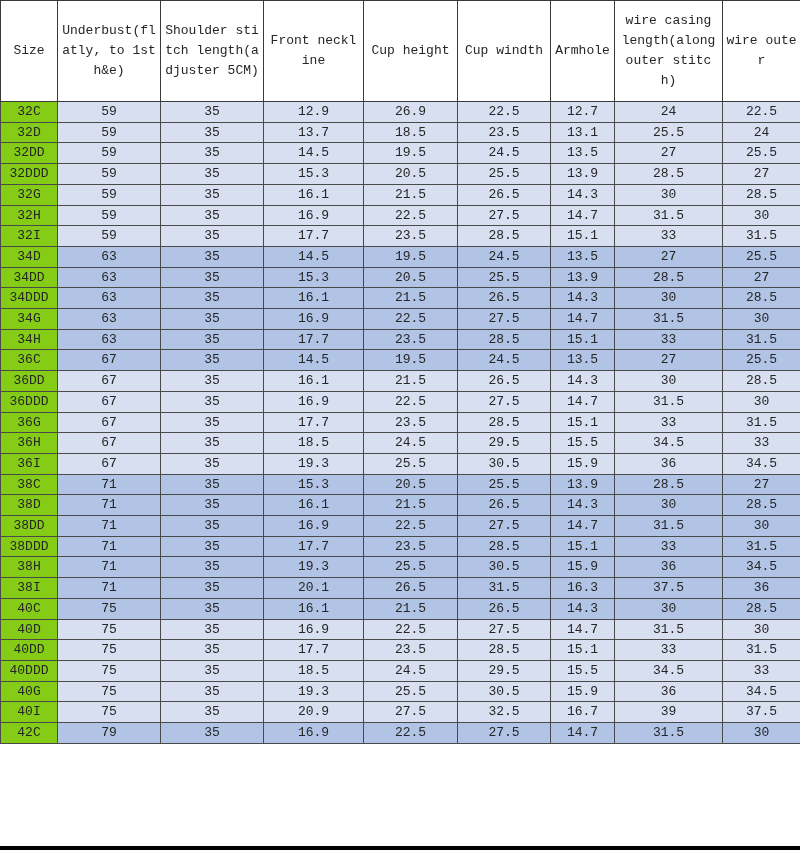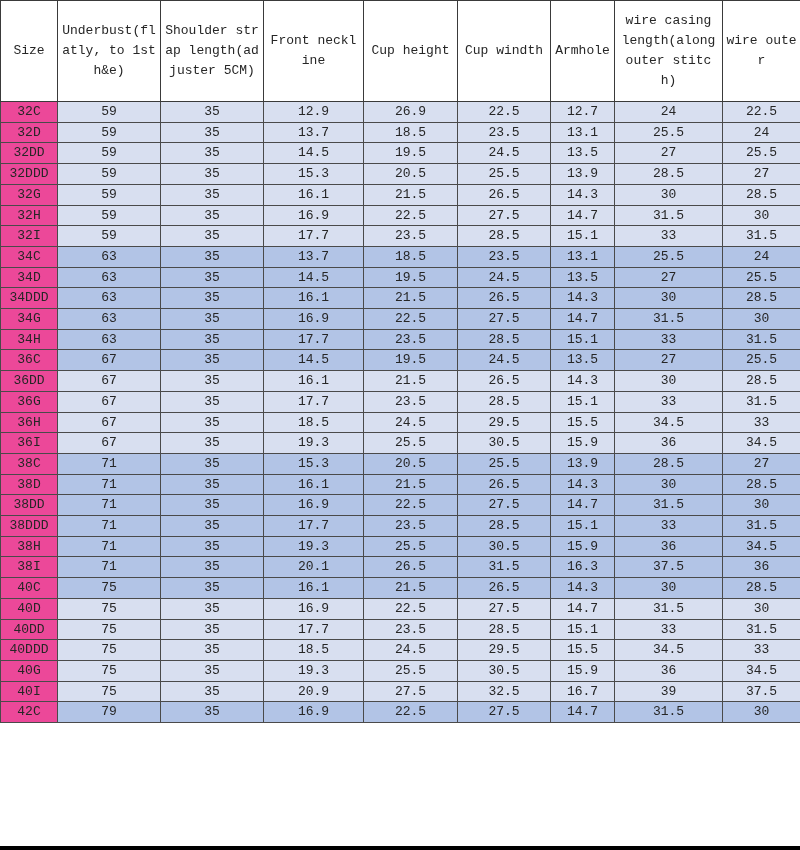--- a/index.html
+++ b/index.html
@@ -26,21 +26,21 @@
     padding:1px 3px;
     word-break:break-all;
     border-color:#3a3a3a;
   }
   tbody td, tbody th{
     height:19.7px;
     padding:0 1px;
     line-height:19.7px;
     white-space:nowrap;
   }
-  .size-cell{background:#ec4899;}
+  .size-cell{background:#84cc16;}
   tr.row-light td.val{background:#D8DFF0;}
   tr.row-dark  td.val{background:#B2C4E6;}
   .bottom-bar{
     position:absolute;left:0;bottom:0;width:800px;height:4px;
     background:#000000;
   }
 </style>
 </head>
 <body>
 
@@ -54,21 +54,21 @@
         <col style="width: 94px;">
         <col style="width: 93px;">
         <col style="width: 64px;">
         <col style="width: 108px;">
         <col style="width: 78px;">
       </colgroup>
     <thead>
       <tr id="header-row">
           <th>Size</th>
           <th>Underbust(flatly, to 1st h&amp;e)</th>
-          <th>Shoulder strap length(adjuster 5CM)</th>
+          <th>Shoulder stitch length(adjuster 5CM)</th>
           <th>Front neckline</th>
           <th>Cup height</th>
           <th>Cup windth</th>
           <th>Armhole</th>
           <th>wire casing length(along outer stitch)</th>
           <th>wire outer</th>
         </tr>
     </thead>
     <tbody id="table-body">
         <tr class="row-light">
@@ -142,42 +142,42 @@
           <td class="val">59</td>
           <td class="val">35</td>
           <td class="val">17.7</td>
           <td class="val">23.5</td>
           <td class="val">28.5</td>
           <td class="val">15.1</td>
           <td class="val">33</td>
           <td class="val">31.5</td>
         </tr>
         <tr class="row-dark">
-          <th class="size-cell">34C</th>
-          <td class="val">63</td>
-          <td class="val">35</td>
-          <td class="val">13.7</td>
-          <td class="val">18.5</td>
-          <td class="val">23.5</td>
-          <td class="val">13.1</td>
-          <td class="val">25.5</td>
-          <td class="val">24</td>
-        </tr>
-        <tr class="row-dark">
           <th class="size-cell">34D</th>
           <td class="val">63</td>
           <td class="val">35</td>
           <td class="val">14.5</td>
           <td class="val">19.5</td>
           <td class="val">24.5</td>
           <td class="val">13.5</td>
           <td class="val">27</td>
           <td class="val">25.5</td>
         </tr>
         <tr class="row-dark">
+          <th class="size-cell">34DD</th>
+          <td class="val">63</td>
+          <td class="val">35</td>
+          <td class="val">15.3</td>
+          <td class="val">20.5</td>
+          <td class="val">25.5</td>
+          <td class="val">13.9</td>
+          <td class="val">28.5</td>
+          <td class="val">27</td>
+        </tr>
+        <tr class="row-dark">
           <th class="size-cell">34DDD</th>
           <td class="val">63</td>
           <td class="val">35</td>
           <td class="val">16.1</td>
           <td class="val">21.5</td>
           <td class="val">26.5</td>
           <td class="val">14.3</td>
           <td class="val">30</td>
           <td class="val">28.5</td>
         </tr>
@@ -217,20 +217,31 @@
         <tr class="row-light">
           <th class="size-cell">36DD</th>
           <td class="val">67</td>
           <td class="val">35</td>
           <td class="val">16.1</td>
           <td class="val">21.5</td>
           <td class="val">26.5</td>
           <td class="val">14.3</td>
           <td class="val">30</td>
           <td class="val">28.5</td>
+        </tr>
+        <tr class="row-light">
+          <th class="size-cell">36DDD</th>
+          <td class="val">67</td>
+          <td class="val">35</td>
+          <td class="val">16.9</td>
+          <td class="val">22.5</td>
+          <td class="val">27.5</td>
+          <td class="val">14.7</td>
+          <td class="val">31.5</td>
+          <td class="val">30</td>
         </tr>
         <tr class="row-light">
           <th class="size-cell">36G</th>
           <td class="val">67</td>
           <td class="val">35</td>
           <td class="val">17.7</td>
           <td class="val">23.5</td>
           <td class="val">28.5</td>
           <td class="val">15.1</td>
           <td class="val">33</td>

